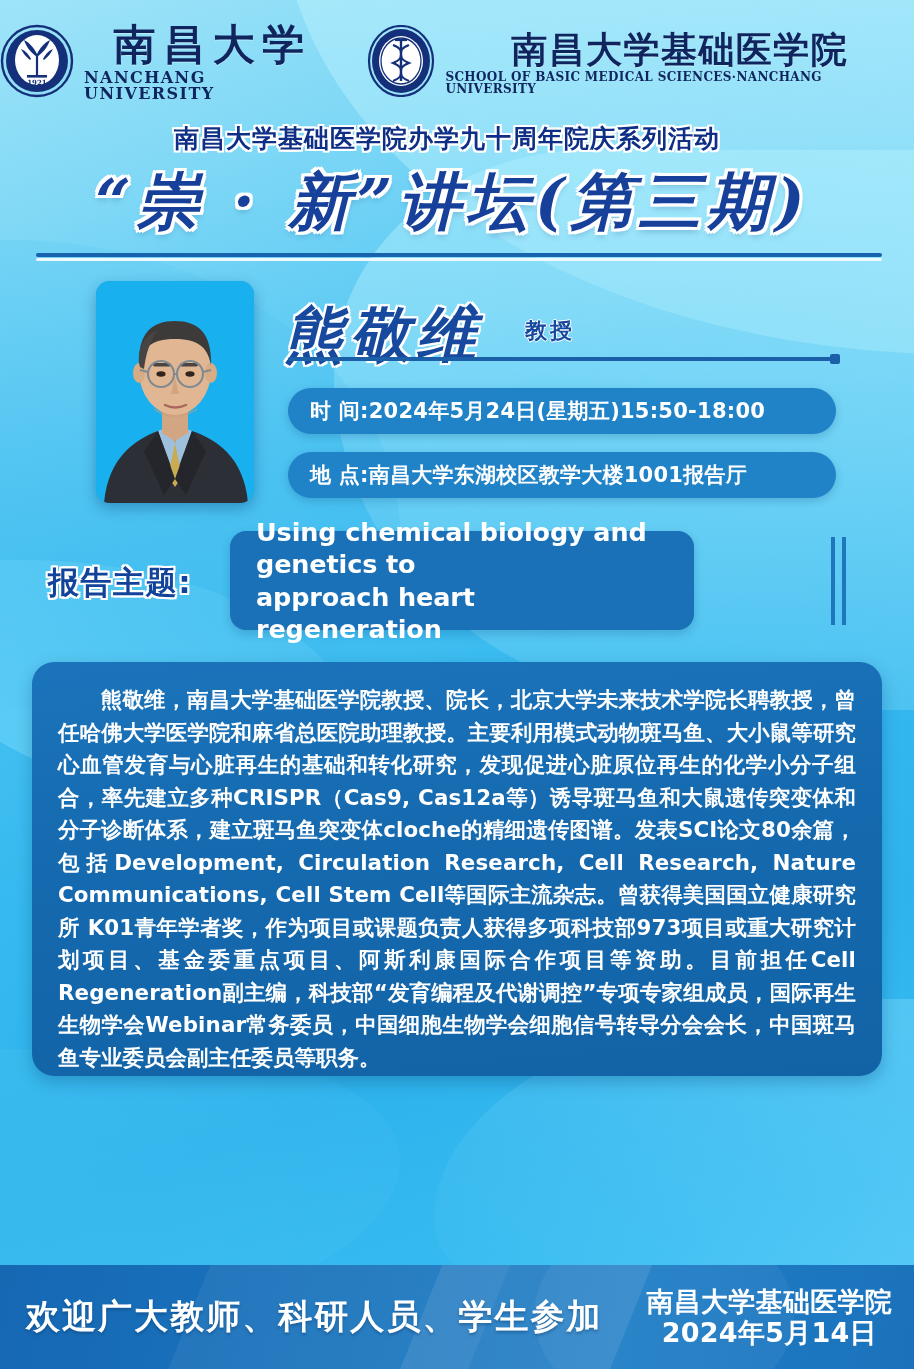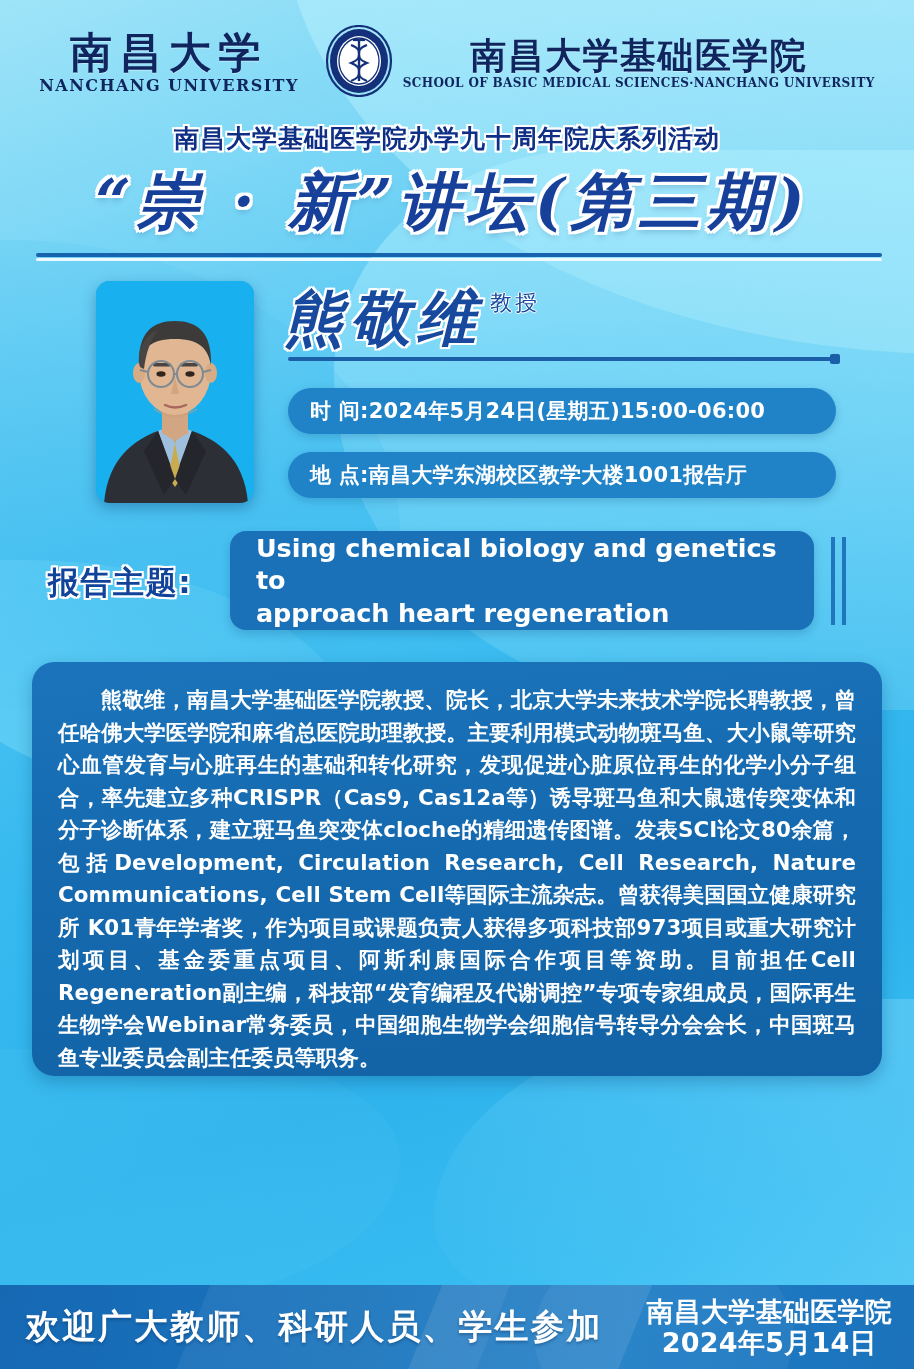--- a/index.html
+++ b/index.html
@@ -100,34 +100,35 @@
   
   .portrait{
     position:absolute;left:96px;top:281px;width:158px;height:222px;
     border-radius:14px;overflow:hidden;
     box-shadow:0 5px 14px rgba(7,55,110,.35);
     background:#17a9e8;
   }
   .portrait svg{display:block;width:158px;height:222px;}
 
   .speaker-name{
-    position:absolute;left:284px;top:288px;
-    display:flex;align-items:flex-start;gap:8px;
+    position:absolute;left:284px;top:304px;
+    display:flex;align-items:center;gap:8px;
   }
   .sp-name{
     font-family:"DejaVu Serif","Liberation Serif",serif;
     font-size:60px;font-weight:bold;font-style:italic;color:#17499f;
     letter-spacing:.10em;line-height:1;
     text-shadow:-2px 0 #fff,2px 0 #fff,0 -2px #fff,0 2px #fff,
                 -2px -2px #fff,2px -2px #fff,-2px 2px #fff,2px 2px #fff;
   }
   .sp-rank{
-    font-size:22px;font-weight:normal;color:#17499f;letter-spacing:.14em;
+    font-size:22px;font-weight:bold;color:#17499f;letter-spacing:.14em;
     padding-bottom:6px;
     text-shadow:-1px 0 #fff,1px 0 #fff,0 -1px #fff,0 1px #fff;
+    margin-left:35px;
   }
   .name-rule{
     position:absolute;left:288px;top:357px;width:548px;height:4px;
     background:#1b5fa8;border-radius:2px;
   }
   .name-rule-cap{
     position:absolute;left:830px;top:354px;width:10px;height:10px;
     background:#1b5fa8;border-radius:2px;
   }
 
@@ -145,21 +146,21 @@
   }
 
   
   .topic-label{
     position:absolute;left:48px;top:562px;
     font-size:31px;font-weight:bold;color:#12439a;letter-spacing:.05em;
     text-shadow:-2px 0 #fff,2px 0 #fff,0 -2px #fff,0 2px #fff,
                 -2px -2px #fff,2px -2px #fff,-2px 2px #fff,2px 2px #fff;
   }
   .topic-box{
-    position:absolute;left:230px;top:531px;width:584px;height:99px;
+    position:absolute;left:230px;top:531px;width:464px;height:99px;
     background:#1b71b8;border-radius:16px;
     display:flex;flex-direction:column;justify-content:center;
     padding:0 26px;box-sizing:border-box;
     box-shadow:0 4px 10px rgba(10,60,110,.22);
   }
   .topic-line{
     color:#fff;font-size:25.5px;font-weight:600;line-height:1.26;
     letter-spacing:-.005em;
   }
   .topic-bars{position:absolute;left:831px;top:537px;width:22px;height:88px;}
@@ -179,21 +180,21 @@
   }
   .bio-panel .bio-text{
     color:#ffffff;font-size:21.4px;font-weight:bold;
     line-height:1.52;text-align:justify;text-justify:inter-character;
     letter-spacing:.005em;
     text-indent:2em;
   }
 
   
   .footer{
-    position:absolute;left:0;bottom:0;width:914px;height:84px;
+    position:absolute;left:0;bottom:0;width:914px;height:104px;
     background:linear-gradient(100deg,#1668b3 0%,#1a74bd 38%,#1f7ec6 68%,#1b72bb 100%);
     display:flex;align-items:center;
   }
   .footer-deco{position:absolute;inset:0;overflow:hidden;pointer-events:none;}
   .footer-deco .fd1{
     position:absolute;left:190px;top:-40px;width:300px;height:180px;
     background:rgba(255,255,255,.06);transform:skewX(-22deg);
   }
   .footer-deco .fd2{
     position:absolute;left:420px;top:-30px;width:210px;height:170px;
@@ -227,20 +228,33 @@
   <div class="bg-swoosh sw3"></div>
   <div class="bg-swoosh sw4"></div>
   <div class="bg-swoosh sw5"></div>
   <div class="bg-swoosh sw6"></div>
 
   <div class="header">
 
     <div class="logo-row">
 
       <div class="logo-unit">
+        <span class="seal">
+          <svg width="74" height="74" viewBox="0 0 74 74">
+            <circle cx="37" cy="37" r="35" fill="none" stroke="#15307a" stroke-width="2.4"></circle>
+            <circle cx="37" cy="37" r="31" fill="#15307a"></circle>
+            <ellipse cx="37" cy="36" rx="22" ry="25" fill="#ffffff"></ellipse>
+            <path d="M37 52 L37 30" stroke="#15307a" stroke-width="2.2"></path>
+            <path d="M37 33 C30 28 26 22 24 16 C30 19 34 24 37 30 C40 24 44 19 50 16 C48 22 44 28 37 33 Z" fill="#15307a"></path>
+            <path d="M30 36 C26 33 23 29 21 25 C26 27 29 31 31 35 Z" fill="#15307a"></path>
+            <path d="M44 36 C48 33 51 29 53 25 C48 27 45 31 43 35 Z" fill="#15307a"></path>
+            <rect x="27" y="51" width="20" height="2.6" fill="#15307a"></rect>
+            <text x="37" y="61" font-size="7" fill="#15307a" text-anchor="middle" font-family="DejaVu Serif, serif" font-weight="bold">1921</text>
+          </svg>
+        </span>
         <span class="logo-text">
           <span class="logo-cn l1">南昌大学</span>
           <span class="logo-en e1">NANCHANG UNIVERSITY</span>
         </span>
       </div>
 
       <div class="logo-unit">
         <span class="seal">
           <svg width="68" height="72" viewBox="0 0 68 72">
             <ellipse cx="34" cy="36" rx="32" ry="35" fill="none" stroke="#15307a" stroke-width="2.2"></ellipse>
@@ -315,21 +329,21 @@
   </div>
 
   <div class="speaker-name">
     <span class="sp-name">熊敬维</span>
     <span class="sp-rank">教授</span>
   </div>
   <div class="name-rule"></div>
   <div class="name-rule-cap"></div>
 
   <div class="info-bar time">
-    <span class="txt">时 间:2024年5月24日(星期五)15:00-06:00</span>
+    <span class="txt">时 间:2024年5月24日(星期五)15:50-18:00</span>
   </div>
   <div class="info-bar place">
     <span class="txt">地 点:南昌大学东湖校区教学大楼1001报告厅</span>
   </div>
 
   <div class="topic-label">报告主题:</div>
   <div class="topic-box">
     <span class="topic-line">Using chemical biology and genetics to</span>
     <span class="topic-line">approach heart regeneration</span>
   </div>

